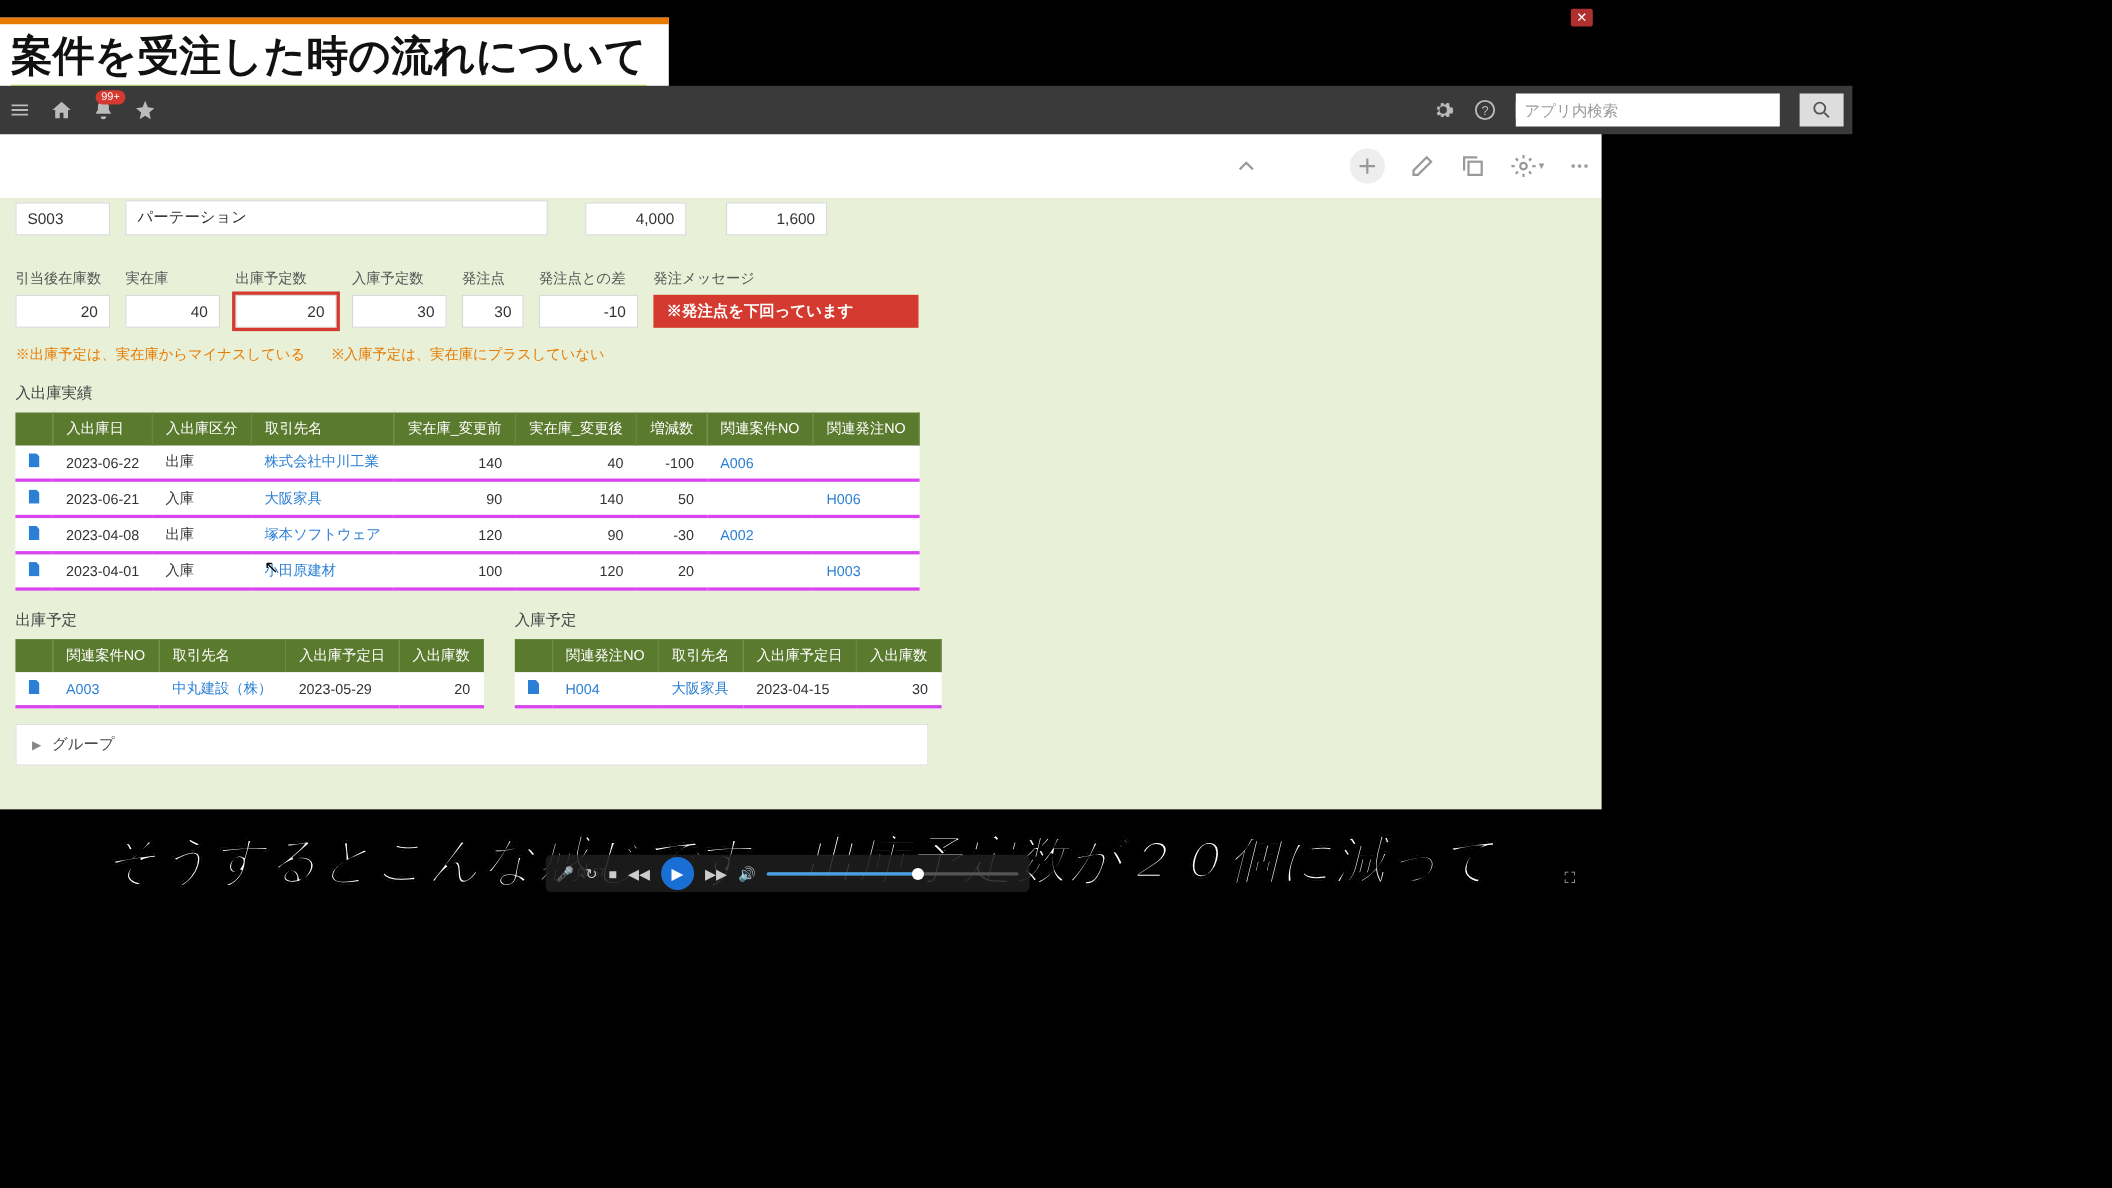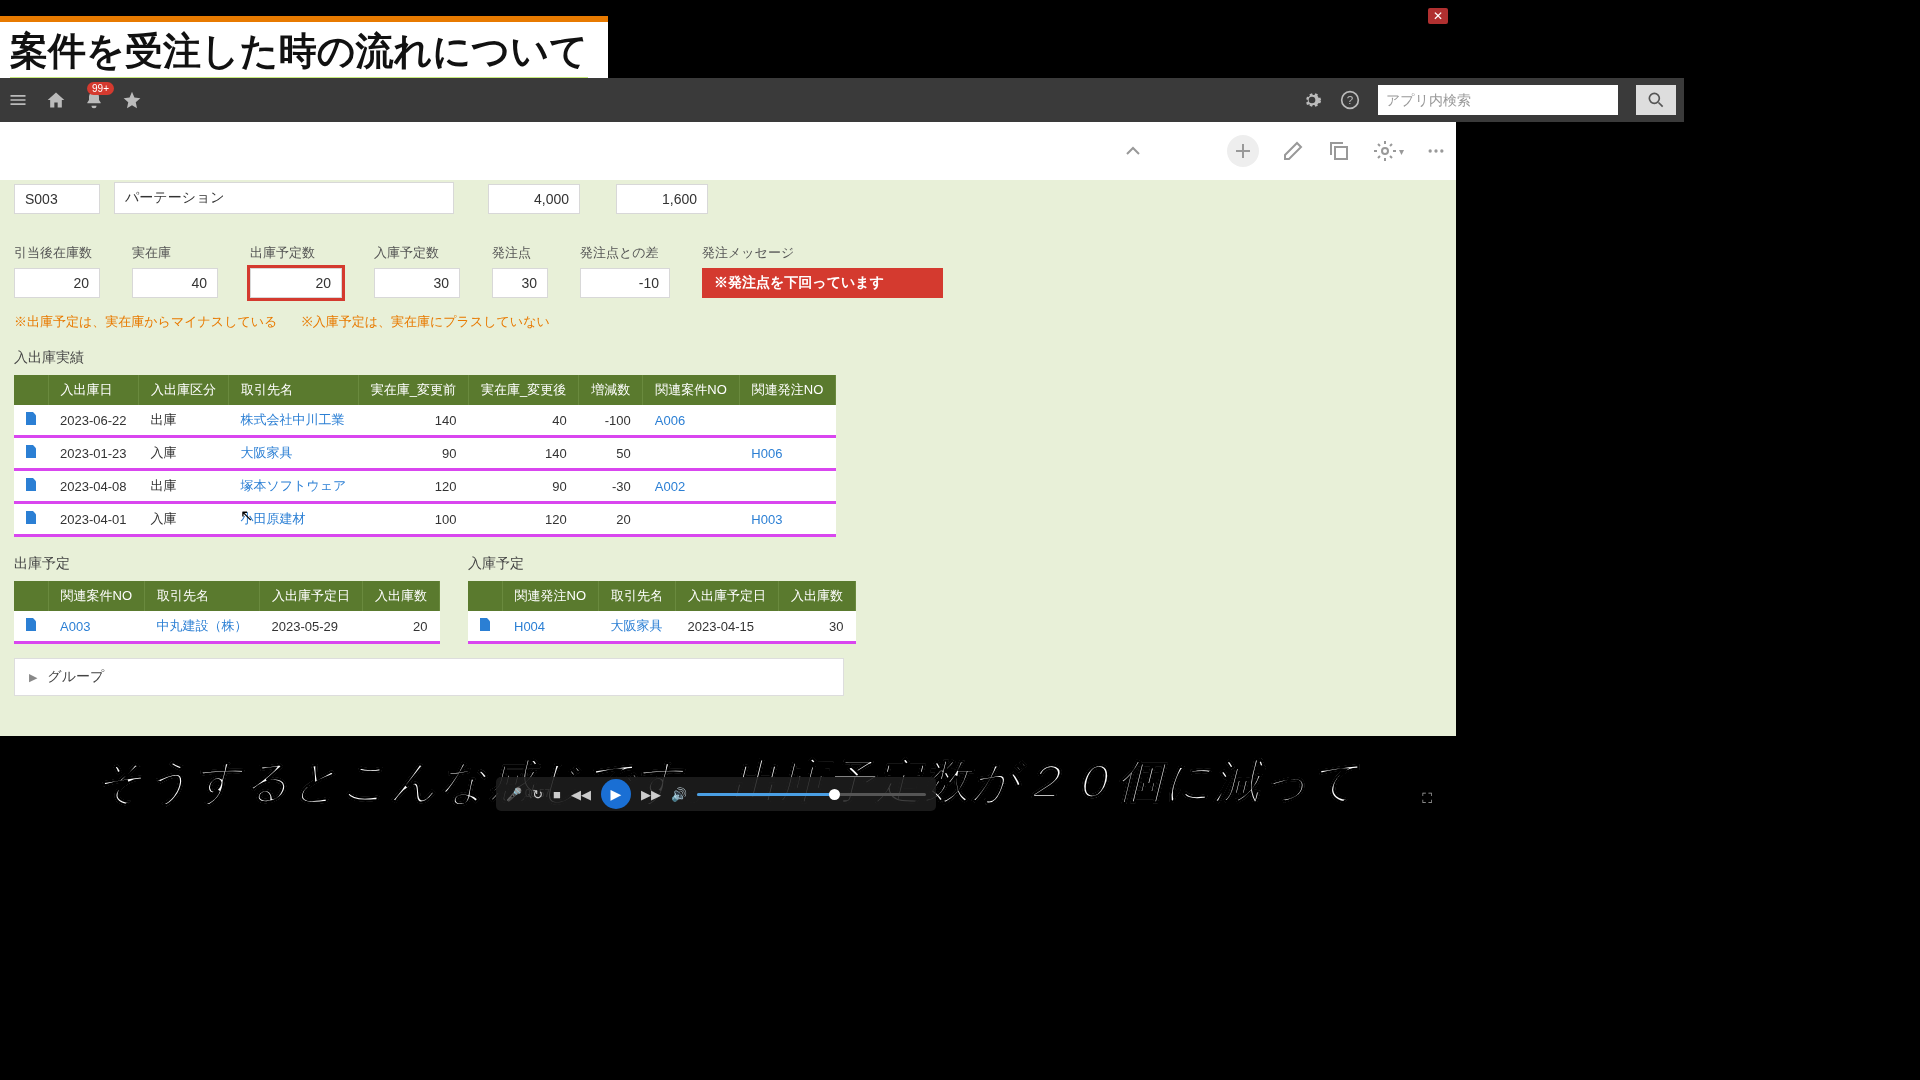--- a/index.html
+++ b/index.html
@@ -20,21 +20,21 @@
 .search-box { background: #fff; display: flex; align-items: center; height: 30px; width: 240px; }
 .search-box input { border: none; outline: none; font-size: 14px; padding: 0 8px; width: 200px; color: #333; }
 .search-box input::placeholder { color: #999; }
 .search-btn { width: 40px; height: 30px; background: #ddd; display: flex; align-items: center; justify-content: center; }
 
 .sub-toolbar { position: absolute; left: 0; top: 122px; width: 1456px; height: 58px; background: #fff; display: flex; align-items: center; justify-content: flex-end; padding: 0 10px; gap: 22px; }
 .sub-toolbar .icon { color: #999; font-size: 22px; }
 
 .app-body { position: absolute; left: 0; top: 180px; width: 1456px; height: 556px; background: #e8f0d8; padding: 12px 14px; overflow: hidden; }
 
-.row-fields { display: flex; gap: 32px; margin-bottom: 20px; }
+.row-fields { display: flex; gap: 14px; margin-bottom: 20px; }
 .fld { display: flex; flex-direction: column; }
 .fld label { font-size: 13px; color: #555; margin-bottom: 6px; }
 .fld .box { background: #fff; border: 1px solid #d8d8d8; padding: 6px 10px; font-size: 14px; color: #333; min-height: 30px; }
 .fld .box.ralign { text-align: right; }
 
 .row-top { display: flex; gap: 14px; margin-bottom: 20px; align-items: flex-end; position: relative; top: -10px; }
 .row-top .box { background: #fff; border: 1px solid #d8d8d8; padding: 6px 10px; font-size: 14px; color: #333; min-height: 30px; }
 
 .highlight-red { outline: 3px solid #d43a2f; }
 
@@ -165,21 +165,21 @@
           <circle cx="12" cy="12" r="2"></circle>
           <circle cx="19" cy="12" r="2"></circle>
         </svg>
     </span>
   </div>
 
   <div class="app-body">
 
     <div class="row-top">
       <div class="box" style="width:86px">S003</div>
-      <div class="box" style="width:340px">パーテーション</div>
+      <div class="box" style="width:384px">パーテーション</div>
       <div style="width:6px"></div>
       <div class="box ralign" style="width:92px;text-align:right">4,000</div>
       <div style="width:8px"></div>
       <div class="box ralign" style="width:92px;text-align:right">1,600</div>
     </div>
 
     <div class="row-fields">
       <div class="fld">
           <label>引当後在庫数</label>
           <div class="box ralign" style="width:86px">20</div>
@@ -237,21 +237,21 @@
             <td>出庫</td>
             <td class="link">株式会社中川工業</td>
     <td class="num">140</td>
             <td class="num">40</td>
             <td class="num">-100</td>
     <td class="link">A006</td>
             <td class="link"></td>
           </tr>
           <tr>
             <td><span class="doc-ico"></span></td>
-    <td>2023-01-23</td>
+    <td>2023-06-21</td>
             <td>入庫</td>
             <td class="link">大阪家具</td>
     <td class="num">90</td>
             <td class="num">140</td>
             <td class="num">50</td>
     <td class="link"></td>
             <td class="link">H006</td>
           </tr>
           <tr>
             <td><span class="doc-ico"></span></td>

